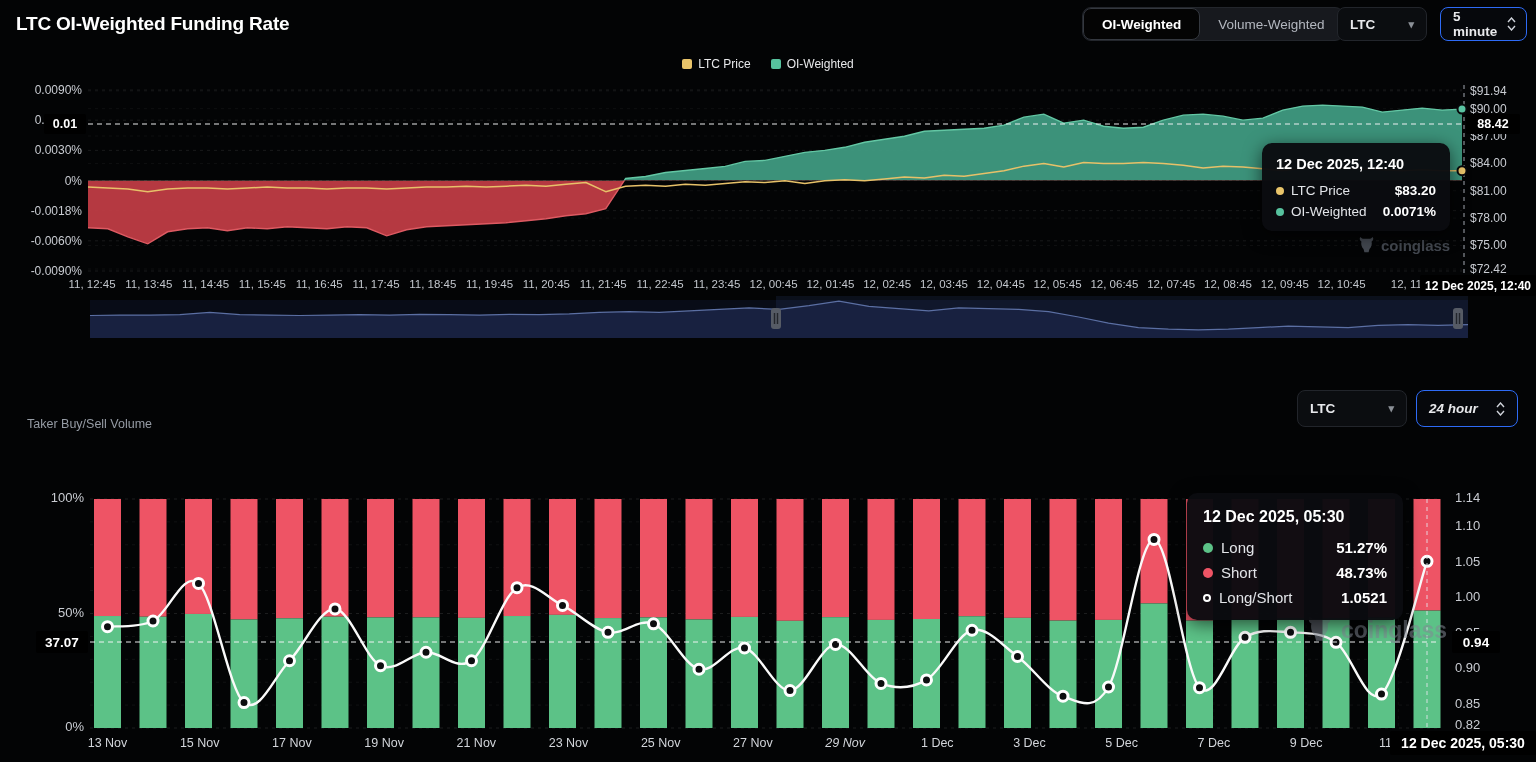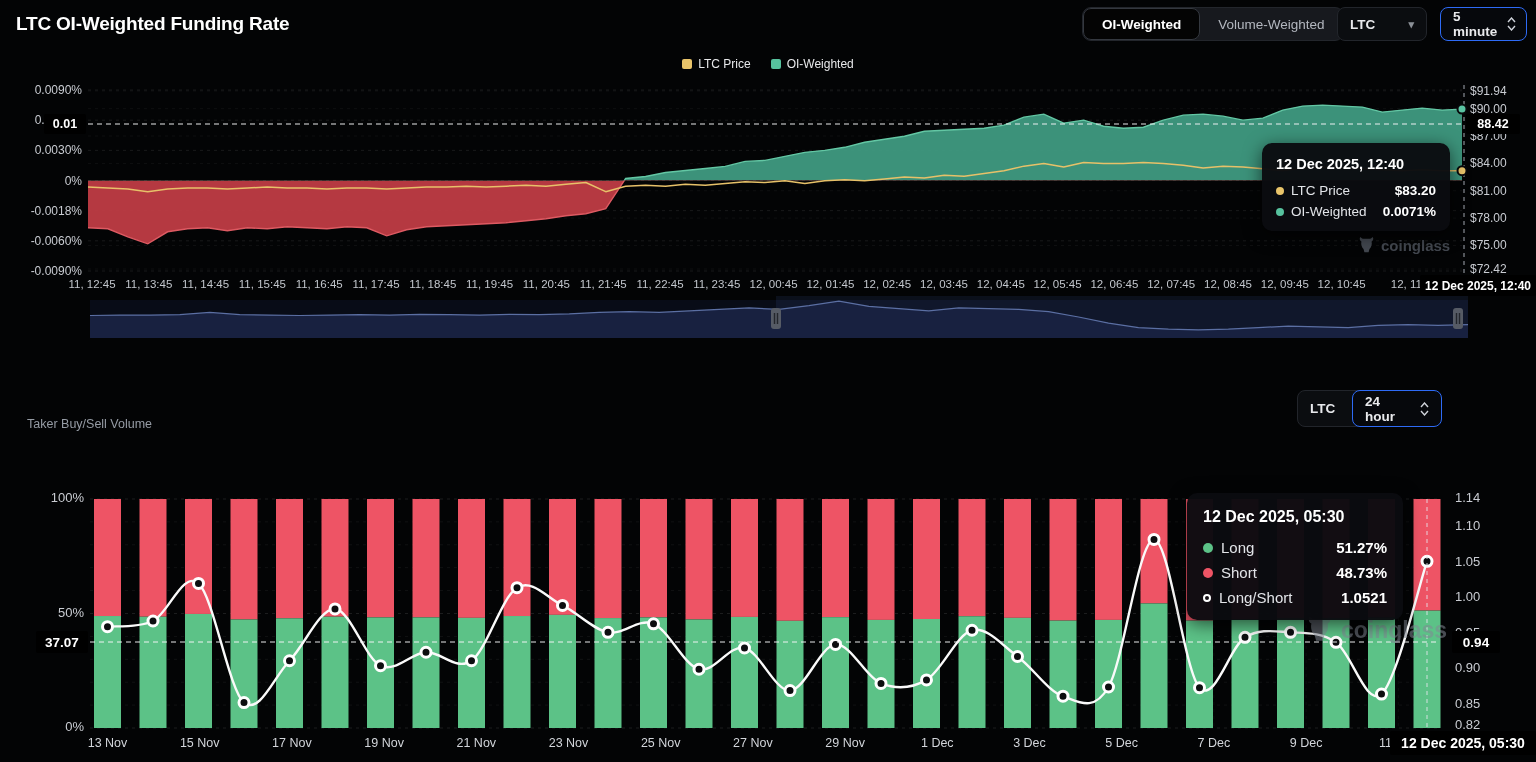--- a/index.html
+++ b/index.html
@@ -327,21 +327,21 @@
       <div class="tick blab" style="left: 1455px; width: 60px; top: 695.726px;">0.85</div>
       <div class="tick blab" style="left: 1455px; width: 60px; top: 717.008px;">0.82</div>
       <div class="xlab xlab2" style="left: 67.5px; width: 80px; top: 736px;">13 Nov</div>
       <div class="xlab xlab2" style="left: 159.7px; width: 80px; top: 736px;">15 Nov</div>
       <div class="xlab xlab2" style="left: 251.9px; width: 80px; top: 736px;">17 Nov</div>
       <div class="xlab xlab2" style="left: 344.1px; width: 80px; top: 736px;">19 Nov</div>
       <div class="xlab xlab2" style="left: 436.3px; width: 80px; top: 736px;">21 Nov</div>
       <div class="xlab xlab2" style="left: 528.5px; width: 80px; top: 736px;">23 Nov</div>
       <div class="xlab xlab2" style="left: 620.7px; width: 80px; top: 736px;">25 Nov</div>
       <div class="xlab xlab2" style="left: 712.9px; width: 80px; top: 736px;">27 Nov</div>
-      <div class="xlab xlab2" style="left: 805.1px; width: 80px; top: 736px;">29 Nov</div>
+      <div class="xlab xlab2" style="left: 805.1px; width: 80px; top: 736px; font-style: italic;">29 Nov</div>
       <div class="xlab xlab2" style="left: 897.3px; width: 80px; top: 736px;">1 Dec</div>
       <div class="xlab xlab2" style="left: 989.5px; width: 80px; top: 736px;">3 Dec</div>
       <div class="xlab xlab2" style="left: 1081.7px; width: 80px; top: 736px;">5 Dec</div>
       <div class="xlab xlab2" style="left: 1173.9px; width: 80px; top: 736px;">7 Dec</div>
       <div class="xlab xlab2" style="left: 1266.1px; width: 80px; top: 736px;">9 Dec</div>
       <div class="xlab xlab2" style="left: 1358.3px; width: 80px; top: 736px;">11 Dec</div>
     </div>
 
   <div class="chbox" style="left:44px; top:114px; width:42px; height:20px; font-size:12.5px;">0.01</div>
   <div class="chbox" style="left:1466px; top:114px; width:54px; height:20px; font-size:12.5px;">88.42</div>
@@ -364,21 +364,21 @@
       <span class="tt-val">0.0071%</span>
     </div>
   </div>
 
   <div class="abs sub" style="left:27px; top:417px;">Taker Buy/Sell Volume</div>
 
   <div class="abs select" style="left:1297px; top:390px; width:110px; height:37px;">
     <span>LTC</span>
     <span class="caret">▾</span>
   </div>
-  <div class="abs select blue" style="left:1352px; top:390px; width:90px; height:37px;">
+  <div class="abs select blue" style="left:1416px; top:390px; width:102px; height:37px;font-style:italic;">
     <span>24 hour</span>
     <span class="spin">
       <svg width="9" height="6" viewBox="0 0 9 6">
           <path d="M1 5 L4.5 1 L8 5" fill="none" stroke="#cfd3da" stroke-width="1.4"></path>
         </svg>
       <svg width="9" height="6" viewBox="0 0 9 6">
           <path d="M1 1 L4.5 5 L8 1" fill="none" stroke="#cfd3da" stroke-width="1.4"></path>
         </svg>
     </span>
   </div>

